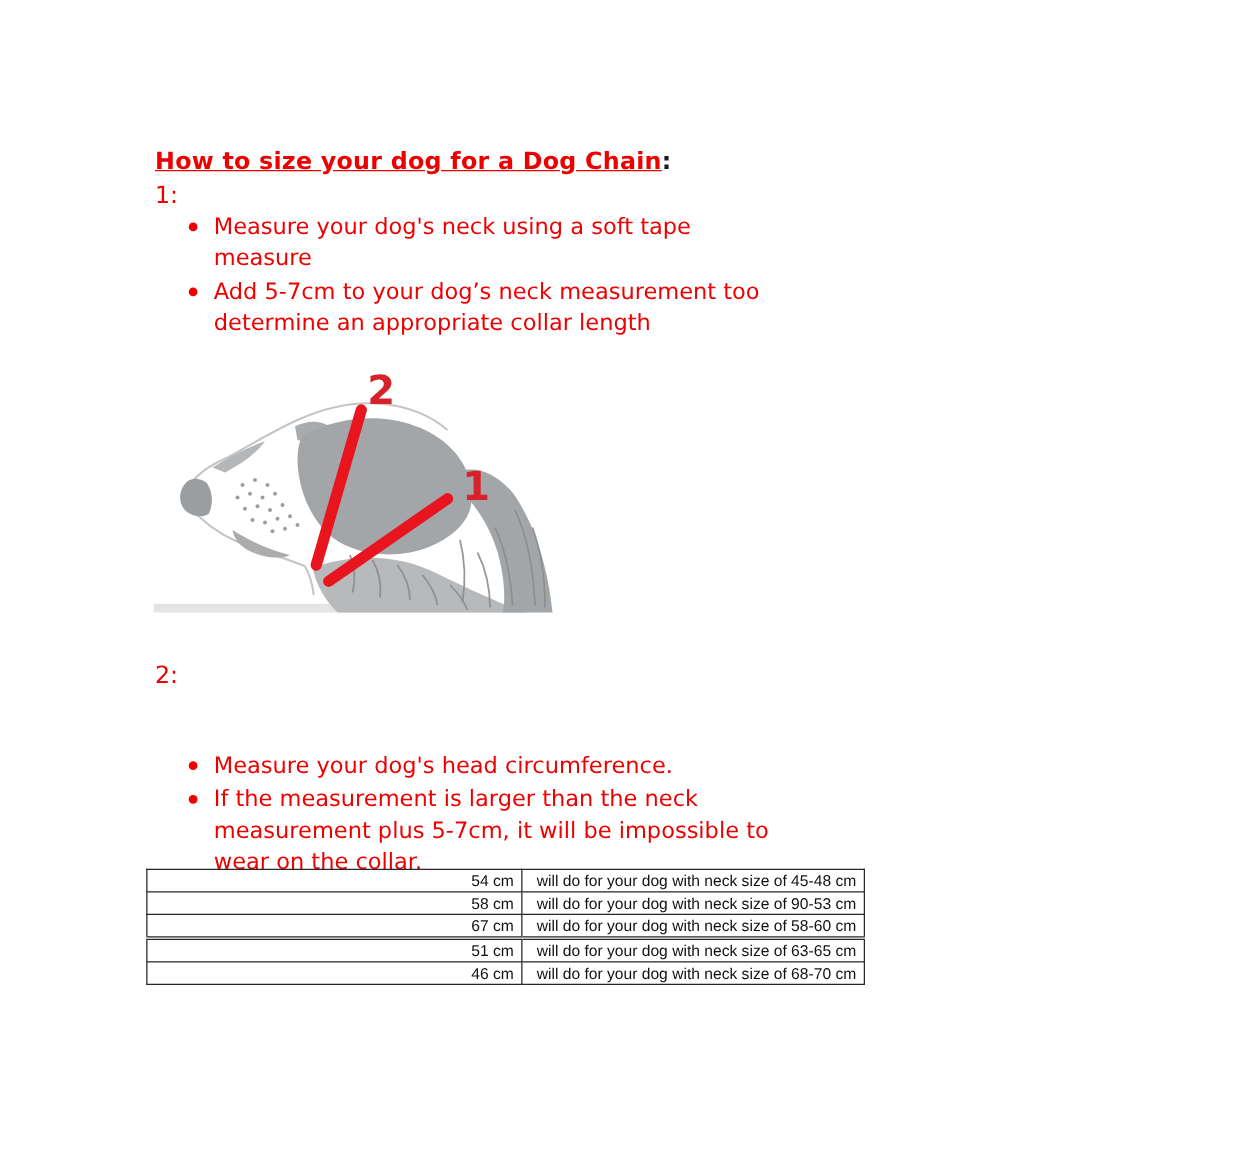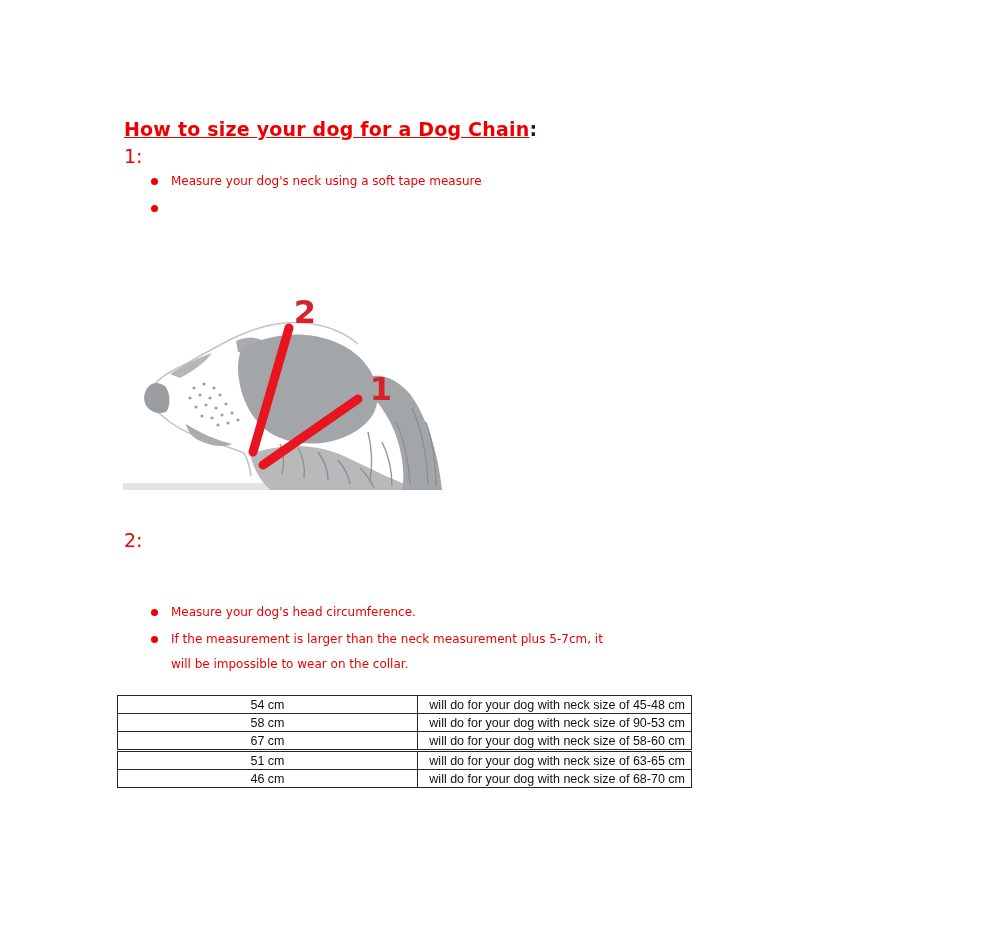--- a/index.html
+++ b/index.html
@@ -20,21 +20,21 @@
   .sec-label {
     position:absolute; left:124px;
     font-size:19px; color:#ee0000; line-height:22px;
   }
   #s1-label { top:145px; }
   #s2-label { top:529px; }
   
   .bullets {
     position:absolute; left:148px; width:478px;
     margin:0; padding:0; list-style:none;
-    color:#ee0000; font-size:12px; line-height:25px;
+    color:#ee0000; font-size:18px; line-height:25px;
   }
   #s1-bullets { top:169px; }
   #s2-bullets { top:600px; }
   .bullets li { position:relative; padding-left:23px; margin:0 0 2px 0; }
   .bullets li .dot {
     position:absolute; left:3px; top:9px;
     width:7px; height:7px; border-radius:50%; background:#ee0000;
   }
   
   .illustration { position:absolute; left:120px; top:292px; width:325px; height:200px; }
@@ -42,41 +42,42 @@
   .size-table {
     position:absolute; left:117px; top:695px; width:575px;
     border-collapse:collapse; table-layout:fixed;
     font-family:"Liberation Sans", sans-serif;
     font-size:12.5px; color:#111111;
   }
   .size-table td {
     border:1px solid #262626; height:17px; padding:0 6px;
     overflow:hidden; white-space:nowrap;
   }
-  .size-table td.len { width:50%; text-align:center; }
+  .size-table td.len { width:50%; text-align:right; }
   .size-table td.fit { text-align:right; }
   .size-table tr.sep td { border-top:3px double #262626; }
 </style>
 </head>
 <body>
 
 <div class="page">
 
   <div class="doc-title">
     <span class="t-main">How to size your dog for a Dog Chain</span><span class="t-colon">:</span>
   </div>
 
   <div class="sec-label" id="s1-label">1:</div>
   <ul class="bullets" id="s1-bullets">
     <li>
       <span class="dot"></span>
       <span>Measure your dog's neck using a soft tape measure</span>
     </li>
     <li>
       <span class="dot"></span>
+      <span>Add 5-7cm to your dog’s neck measurement too determine an appropriate collar length</span>
     </li>
   </ul>
 
   <div class="illustration">
     <svg width="325" height="200" viewBox="0 0 325 200" xmlns="http://www.w3.org/2000/svg">
 
       <rect x="3" y="191" width="300" height="7" fill="#e3e4e5"></rect>
 
       <g stroke="#c2c4c6" stroke-width="1.6" fill="none">
         <path d="M30 99 C36 88 48 80 62 74 C84 62 100 52 118 44 C140 34 163 29 185 31 C206 33 224 40 238 52"></path>

